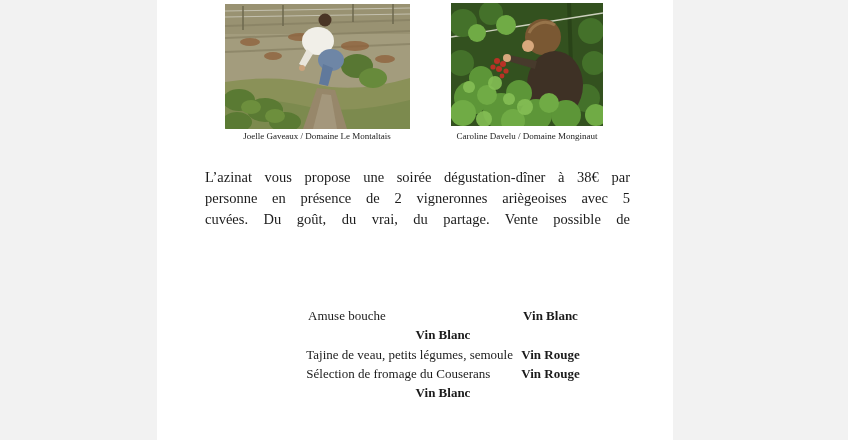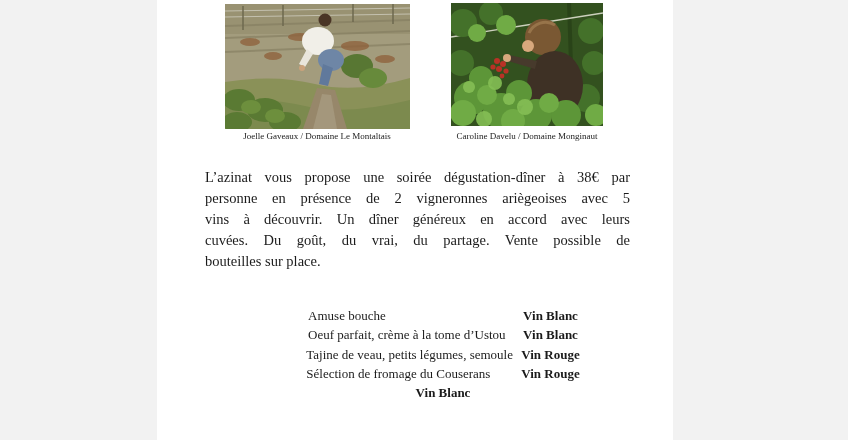--- a/index.html
+++ b/index.html
@@ -165,32 +165,29 @@
       </g>
     </svg>
   </figure>
 
   <div class="caption caption-left">Joelle Gaveaux / Domaine Le Montaltais</div>
   <div class="caption caption-right">Caroline Davelu / Domaine Monginaut</div>
 
   <div class="intro">
     <div class="line">L’azinat vous propose une soirée dégustation-dîner à 38€ par</div>
     <div class="line">personne en présence de 2 vigneronnes ariègeoises avec 5</div>
-    <div class="line">vins à découvrir. Un dîner généreux en accord avec leurs</div>
     <div class="line">cuvées. Du goût, du vrai, du partage. Vente possible de</div>
-    <div class="line final">bouteilles sur place.</div>
   </div>
 
   <div class="menu">
     <div class="menu-row">
       <span class="menu-dish">Amuse bouche</span>
       <span class="menu-wine">Vin Blanc</span>
     </div>
     <div class="menu-row">
-      <span class="menu-dish">Oeuf parfait, crème à la tome d’Ustou</span>
       <span class="menu-wine">Vin Blanc</span>
     </div>
     <div class="menu-row">
       <span class="menu-dish">Tajine de veau, petits légumes, semoule</span>
       <span class="menu-wine">Vin Rouge</span>
     </div>
     <div class="menu-row">
       <span class="menu-dish">Sélection de fromage du Couserans</span>
       <span class="menu-wine">Vin Rouge</span>
     </div>

